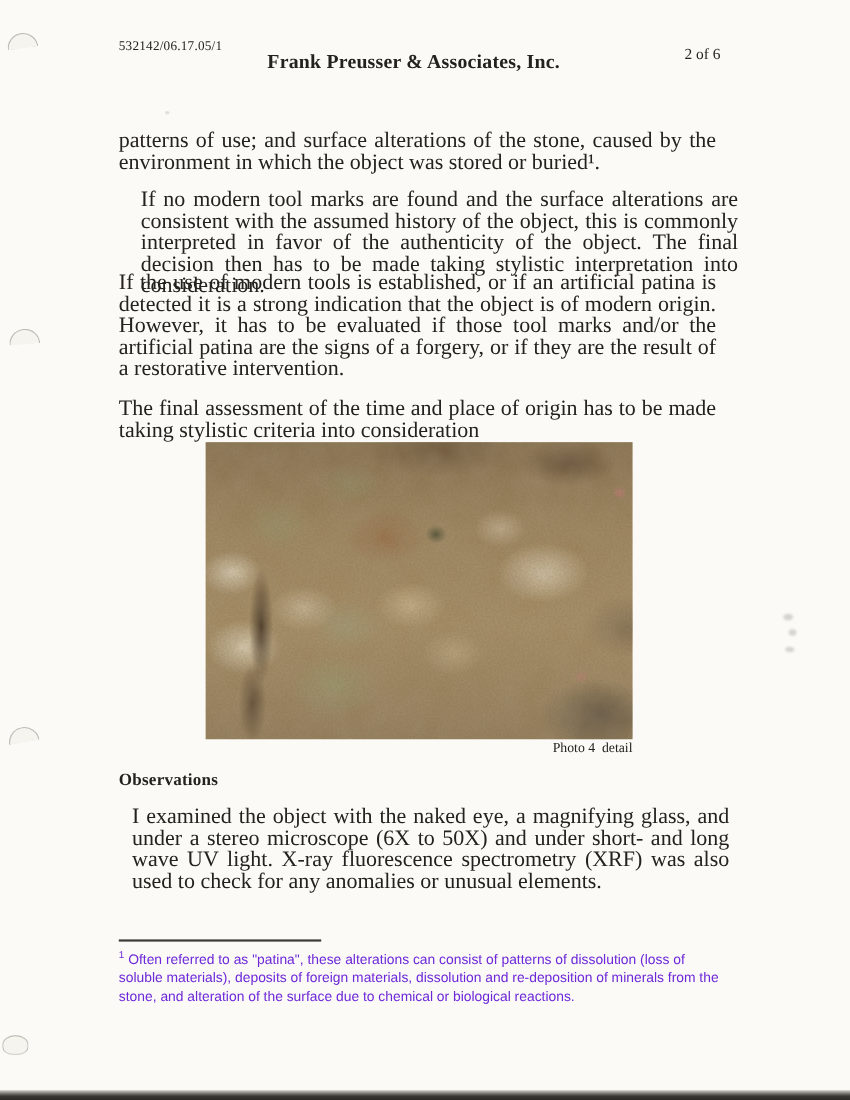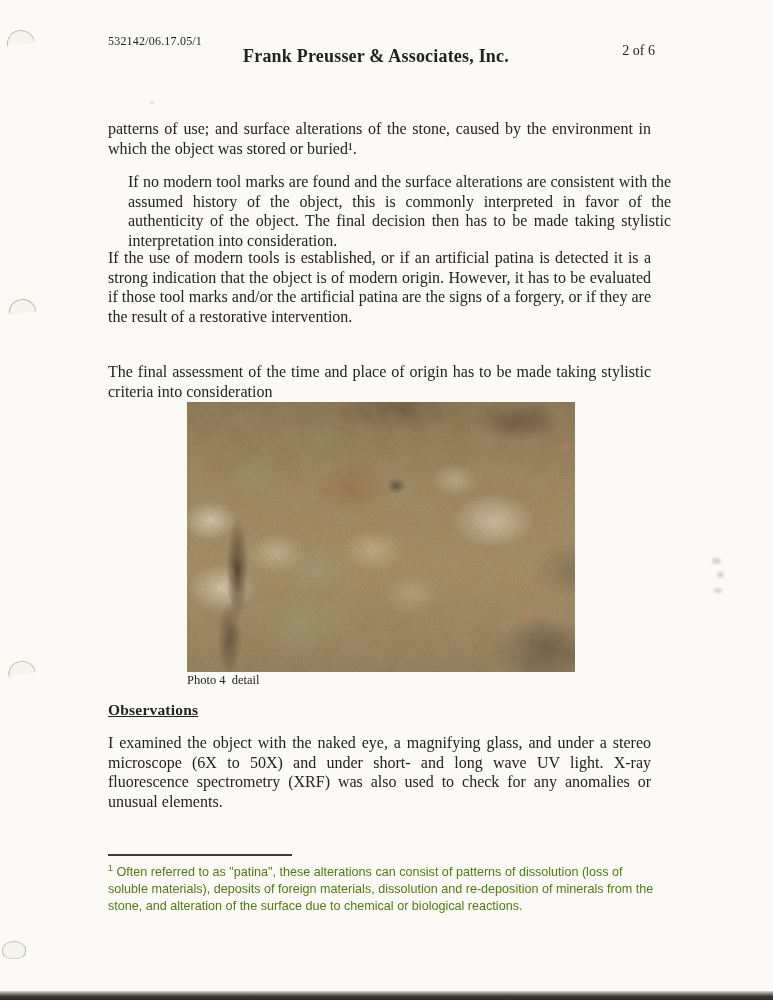--- a/index.html
+++ b/index.html
@@ -12,21 +12,21 @@
   .abs{position:absolute;}
 
   
   .hdr-ref{top:34px;left:108px;font-size:12px;letter-spacing:.2px;}
   .hdr-company{top:46px;left:376px;transform:translateX(-50%);font-size:18px;font-weight:bold;letter-spacing:.2px;}
   .hdr-page{top:43px;right:118px;font-size:14px;}
 
   
   .para{
     left:108px;width:543px;
-    font-size:16px;line-height:19.6px;
+    font-size:20px;line-height:19.6px;
     text-align:justify;
   }
   .p1{top:119px;}
   .p2{top:172px;margin-left:20px;}
   .p3{top:248px;}
   .p4{top:362px;}
 
   
   .photo{
     top:402px;left:187px;width:388px;height:270px;
@@ -51,33 +51,33 @@
       radial-gradient(70px 44px at 92% 92%, rgba(78,68,55,.8), rgba(78,68,55,0) 76%),
       radial-gradient(56px 38px at 99% 62%, rgba(108,93,72,.6), rgba(108,93,72,0) 76%),
       radial-gradient(84px 32px at 55% 3%, rgba(92,67,42,.72), rgba(92,67,42,0) 76%),
       radial-gradient(58px 28px at 85% 7%, rgba(84,60,40,.75), rgba(84,60,40,0) 76%),
       linear-gradient(180deg,#8a7350 0%,#a2885f 30%,#ab9166 62%,#97805c 100%);
   }
   .photo svg{position:absolute;left:0;top:0;width:100%;height:100%;}
 
   .photo-caption{
     top:673px;left:187px;width:388px;
-    text-align:left;font-size:12.5px;white-space:pre;
+    text-align:right;font-size:12.5px;white-space:pre;
   }
 
   
-  .obs-heading{top:701px;left:108px;font-size:15.5px;font-weight:bold;text-decoration:underline;letter-spacing:.2px;}
-  .obs-body{top:733px;}
+  .obs-heading{top:701px;left:108px;font-size:15.5px;font-weight:bold;letter-spacing:.2px;}
+  .obs-body{top:733px;margin-left:12px;}
 
   
   .footnote-rule{top:854px;left:108px;width:184px;height:2px;background:#3c3a36;}
   .footnote{
     top:860px;left:108px;width:552px;
     font-family:"Liberation Sans", sans-serif;
-    font-size:12.6px;line-height:16.8px;color:#4d7c0f;
+    font-size:12.6px;line-height:16.8px;color:#6d28d9;
   }
   .footnote sup{font-size:9px;}
 
   
   .scan-bar{
     left:0;right:0;bottom:0;height:9px;
     background:linear-gradient(180deg,#d8d6d0 0%,#8a8882 28%,#3a3834 60%,#2b2a26 100%);
   }
   .arc{
     width:26px;height:13px;

